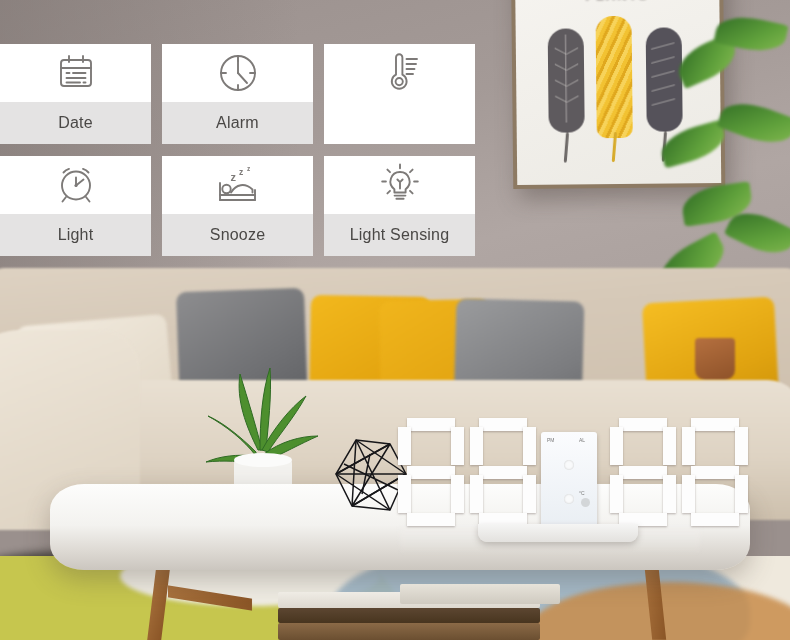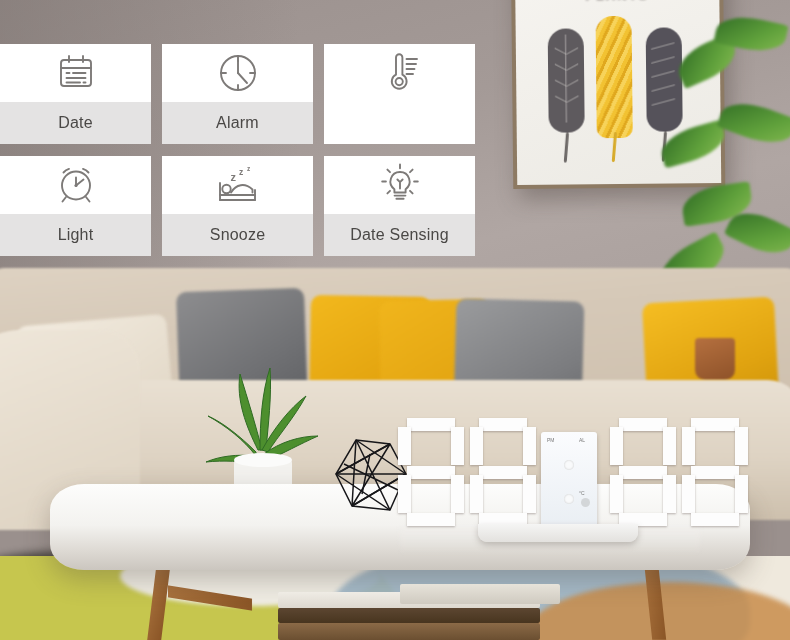--- a/index.html
+++ b/index.html
@@ -445,18 +445,18 @@
             <path d="M21 25.5 v-6.4 M21 19.1 l-2.6 -2.6 M21 19.1 l2.6 -2.6"></path>
             <line x1="21" y1="1.5" x2="21" y2="5.2"></line>
             <line x1="8.4" y1="6.6" x2="11" y2="9.2"></line>
             <line x1="33.6" y1="6.6" x2="31" y2="9.2"></line>
             <line x1="3.2" y1="18.5" x2="6.9" y2="18.5"></line>
             <line x1="38.8" y1="18.5" x2="35.1" y2="18.5"></line>
             <line x1="8.4" y1="30.4" x2="11" y2="27.8"></line>
             <line x1="33.6" y1="30.4" x2="31" y2="27.8"></line>
           </svg>
         </div>
-        <div class="card-label">Date Sensing</div>
+        <div class="card-label">Light Sensing</div>
       </div>
     </div>
   </div>
 
 </div>
 
 </body></html>

